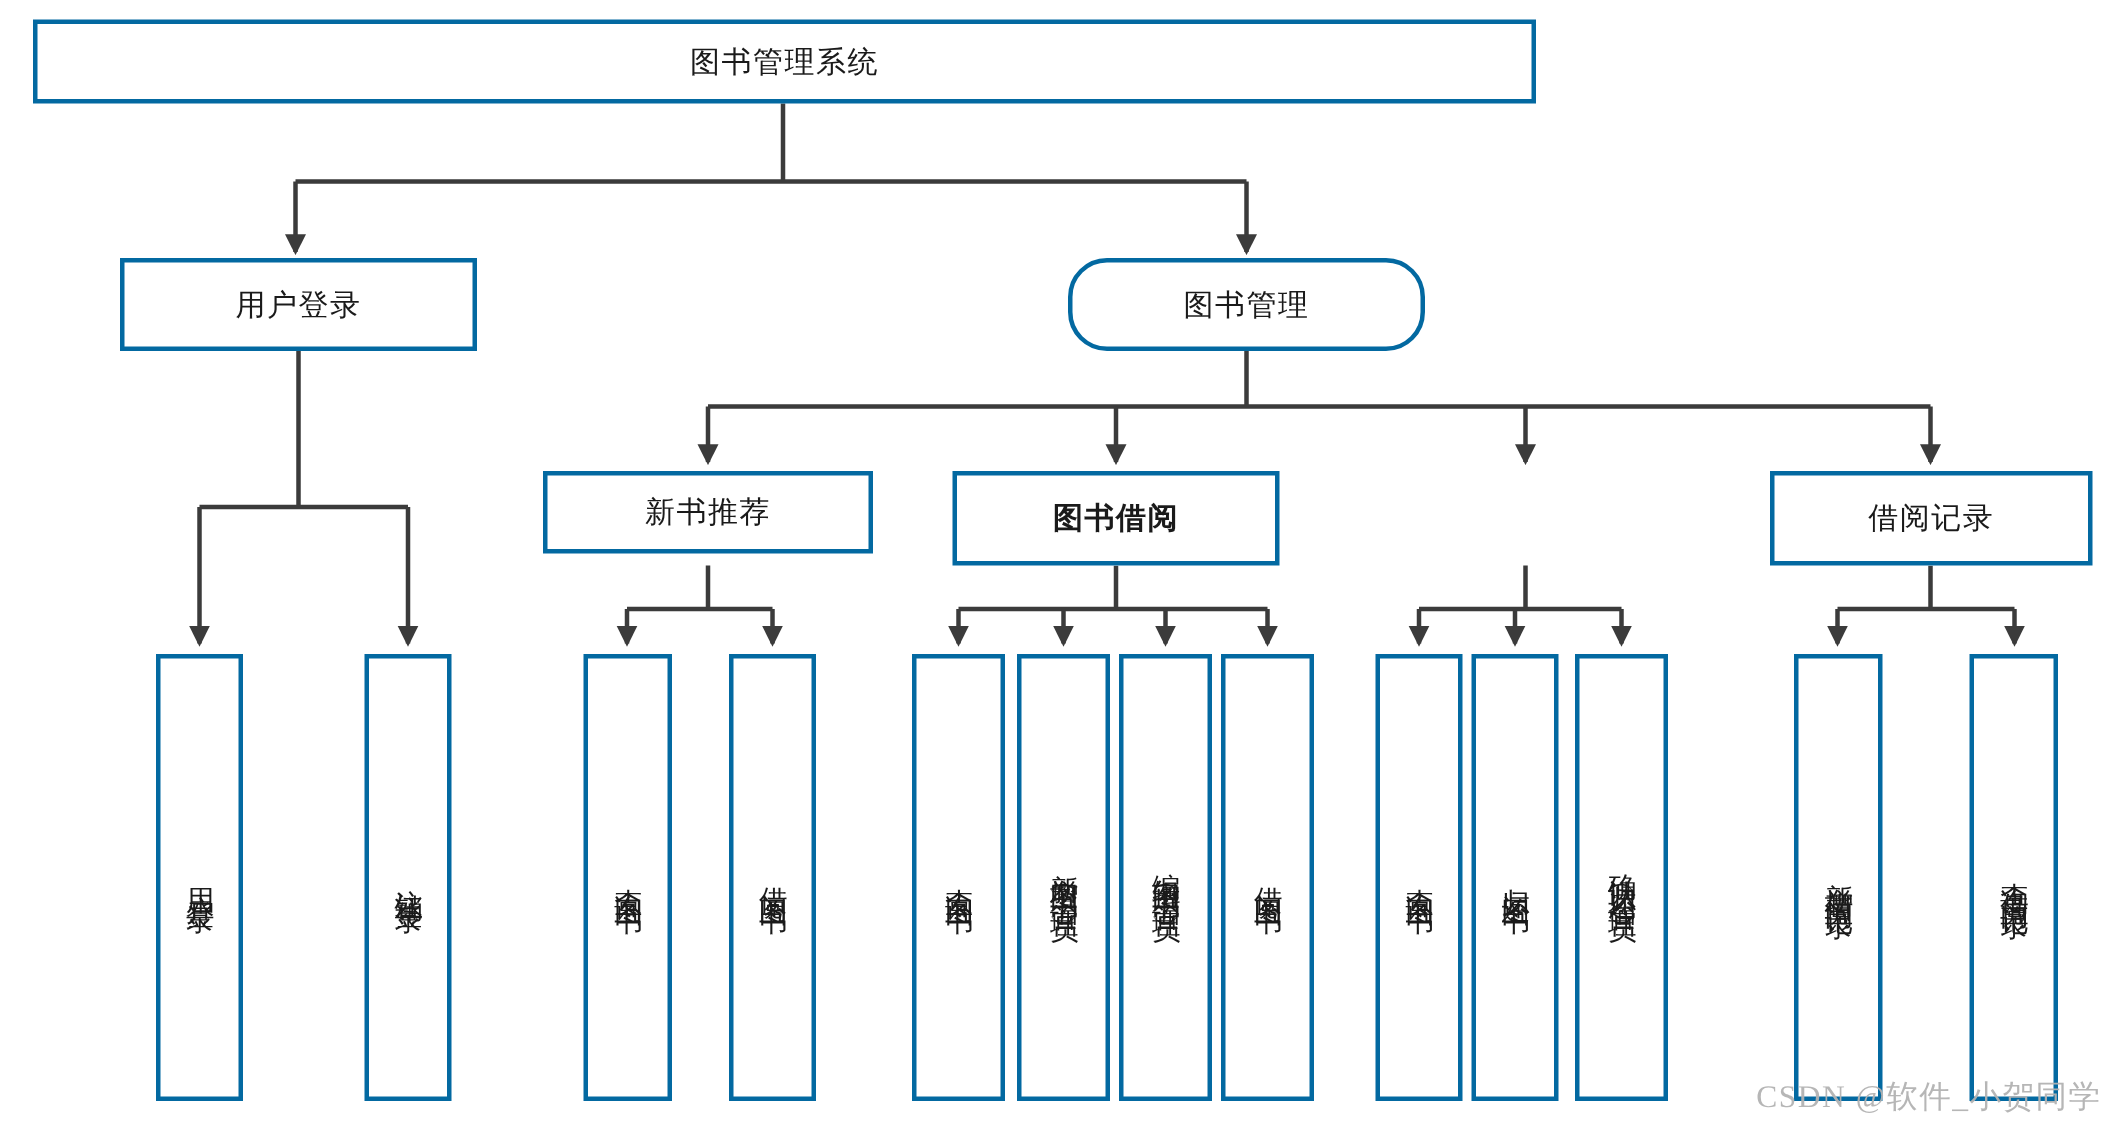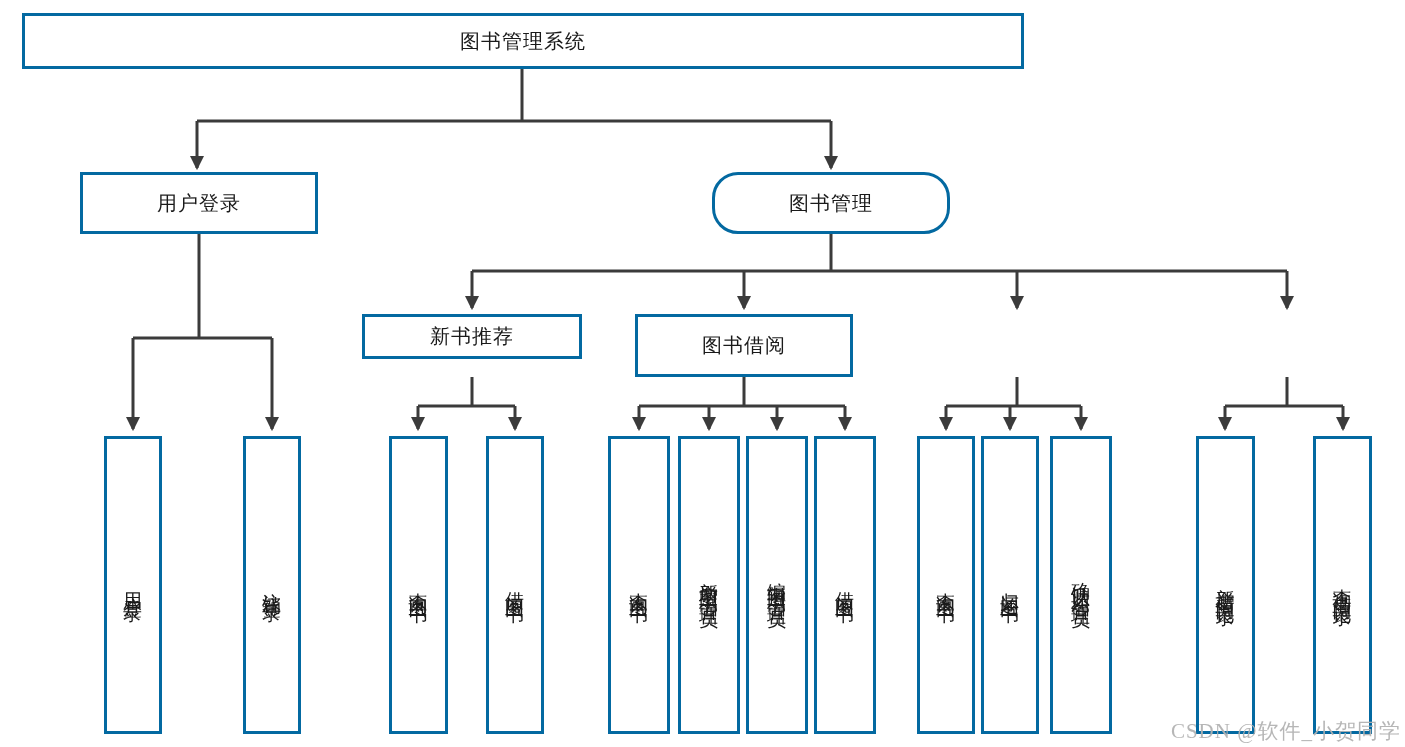--- a/index.html
+++ b/index.html
@@ -101,22 +101,23 @@
 
     <path d="M1225,406 V429" fill="none" stroke="#3b3b3b" stroke-width="3" marker-end="url(#arrow)"></path>
     <path d="M1343,406 V429" fill="none" stroke="#3b3b3b" stroke-width="3" marker-end="url(#arrow)"></path>
   </svg>
 
   <div class="box hbox" style="left:22px; top:13px; width:1002px; height:56px;">图书管理系统</div>
 
   <div class="box hbox" style="left:80px; top:172px; width:238px; height:62px;">用户登录</div>
   <div class="box hbox" style="left:712px; top:172px; width:238px; height:62px;border-radius:26px;">图书管理</div>
 
-  <div class="box hbox" style="left:362px; top:314px; width:220px; height:45px;">新书推荐</div>
-  <div class="box hbox" style="left:635px; top:314px; width:218px; height:63px;">图书借阅</div>
+  <div class="box hbox" style="left:362px; top:314px; width:220px; height:55px;">新书推荐</div>
+  <div class="box hbox" style="left:635px; top:314px; width:218px; height:63px;font-weight:bold;">图书借阅</div>
+  <div class="box hbox" style="left:1180px; top:314px; width:215px; height:63px;">借阅记录</div>
 
   <div class="box vbox" style="left:104px; top:436px; width:58px; height:298px;">用户登录</div>
   <div class="box vbox" style="left:243px; top:436px; width:58px; height:298px;">注销登录</div>
 
   <div class="box vbox" style="left:389px; top:436px; width:59px; height:298px;">查询图书</div>
   <div class="box vbox" style="left:486px; top:436px; width:58px; height:298px;">借阅图书</div>
 
   <div class="box vbox" style="left:608px; top:436px; width:62px; height:298px;">查询图书</div>
   <div class="box vbox" style="left:678px; top:436px; width:62px; height:298px;">新增图书（管理员）</div>
   <div class="box vbox" style="left:746px; top:436px; width:62px; height:298px;">编辑图书（管理员）</div>

